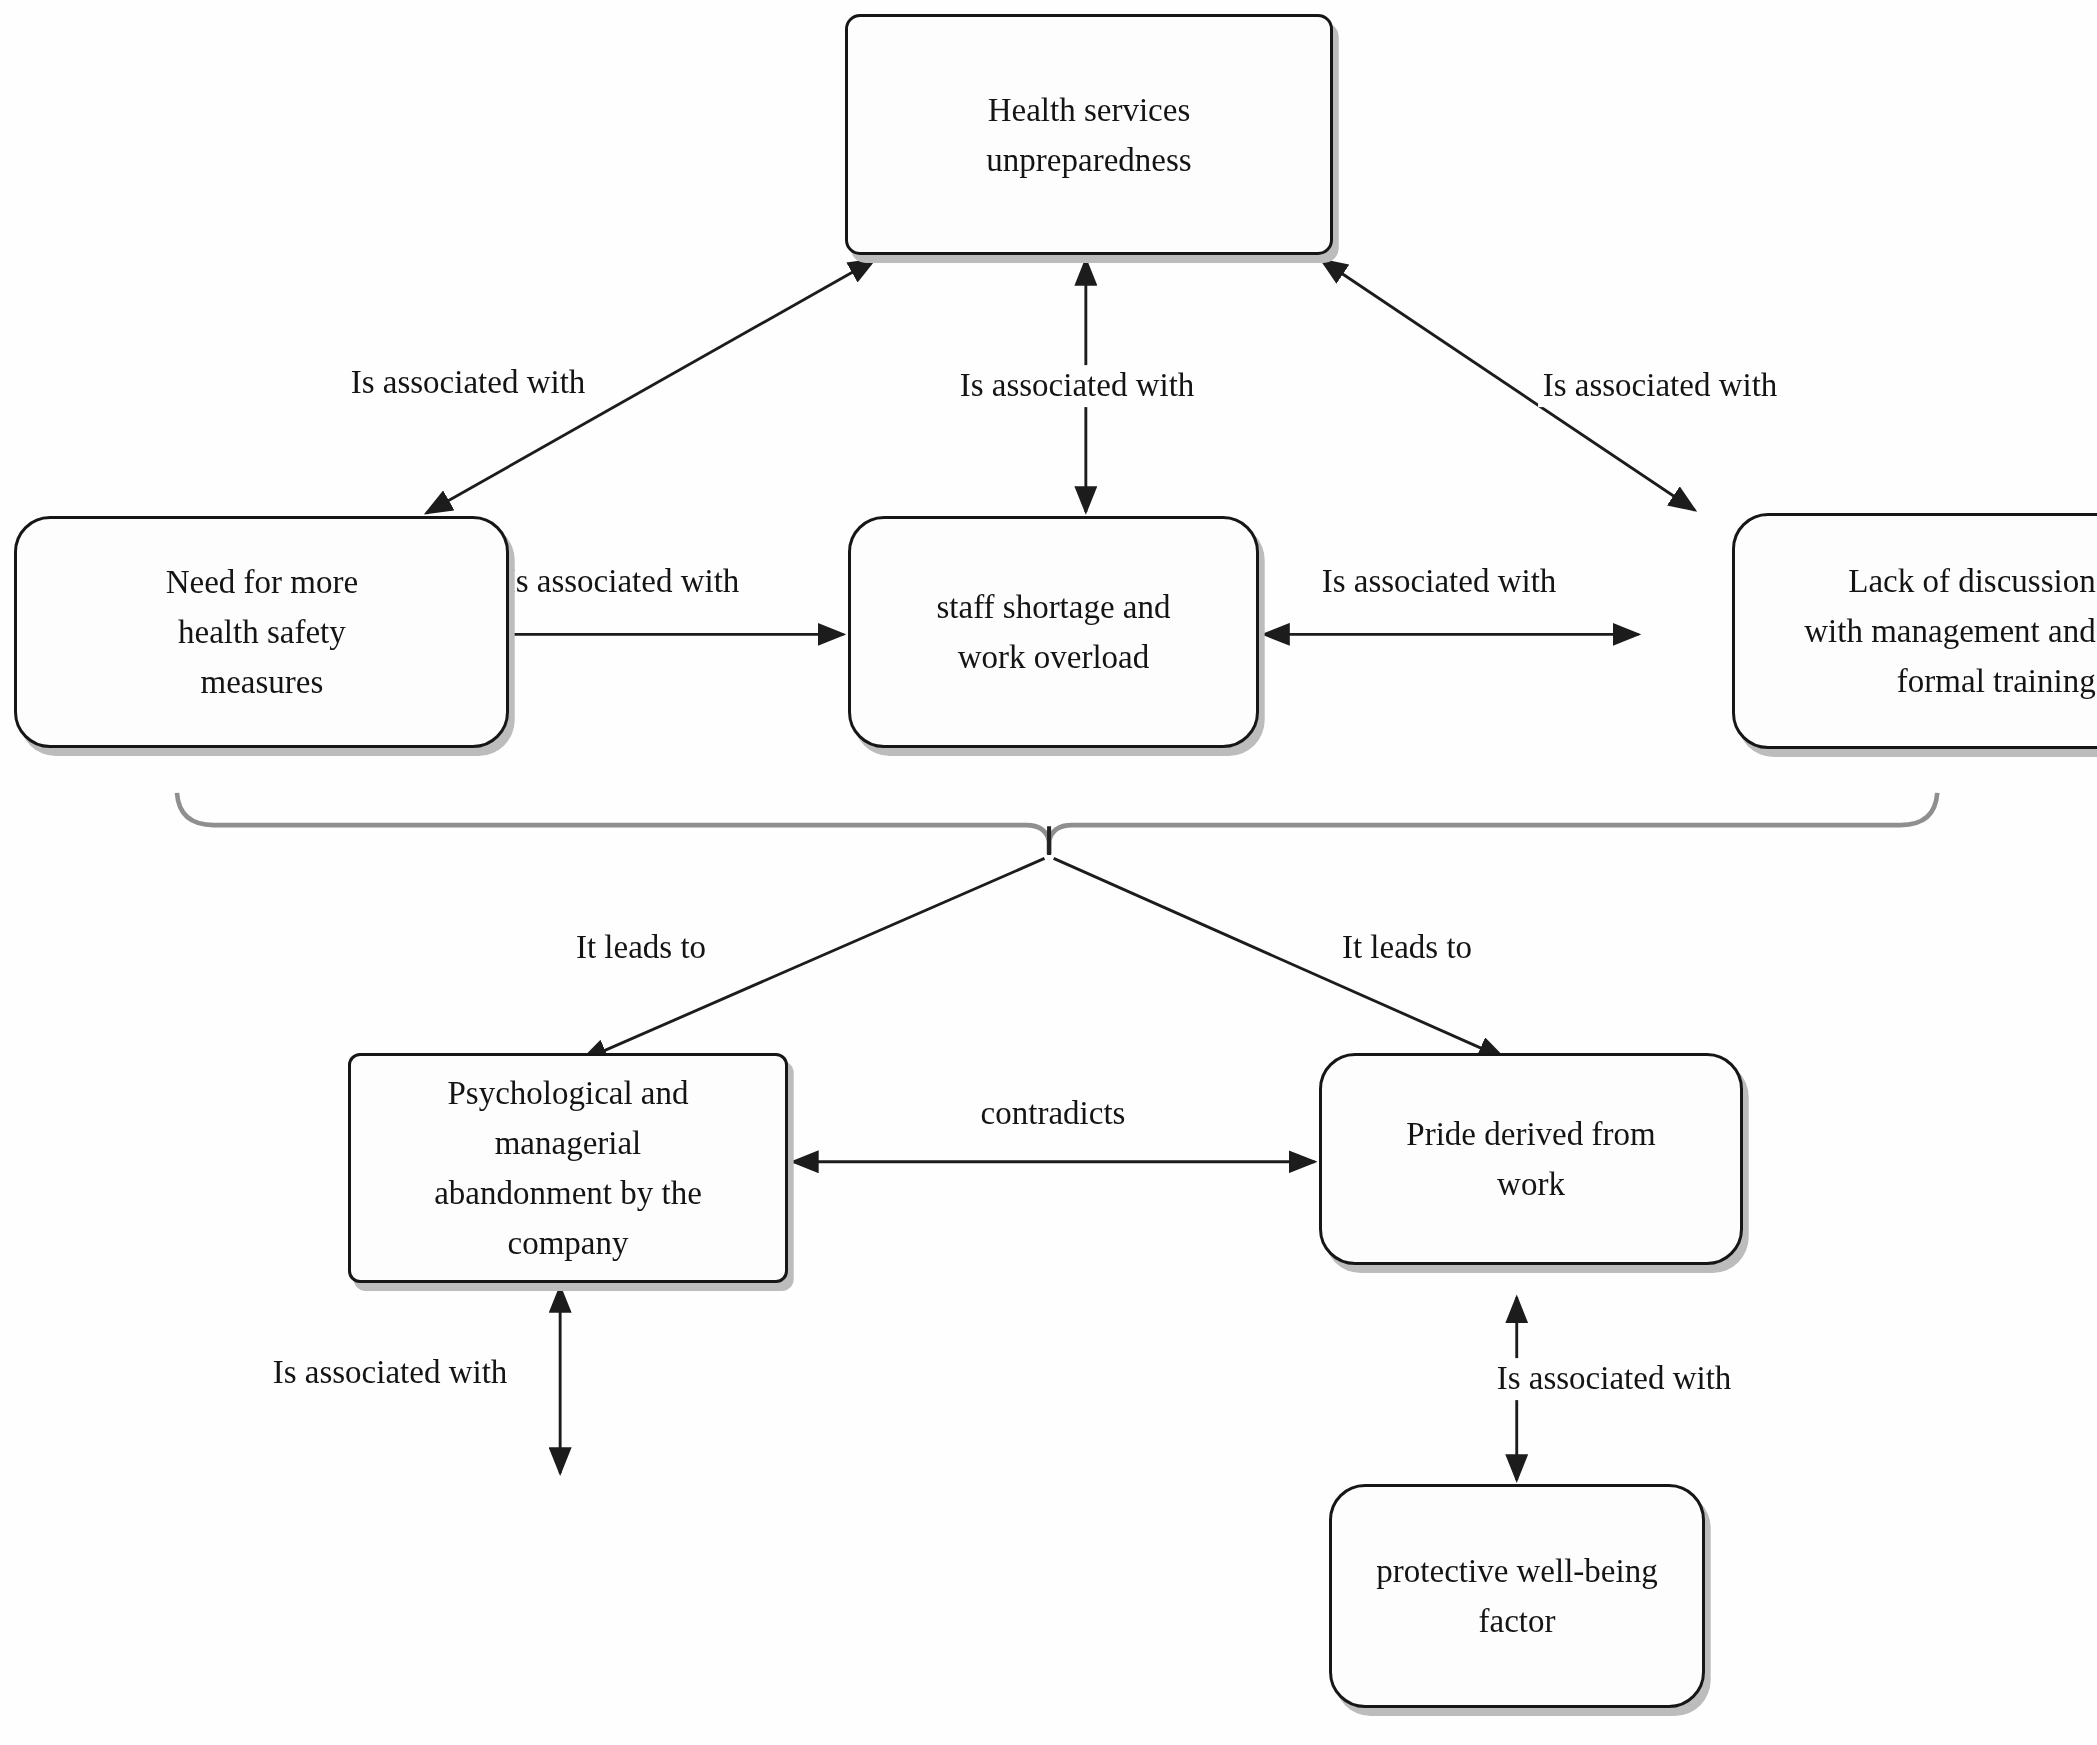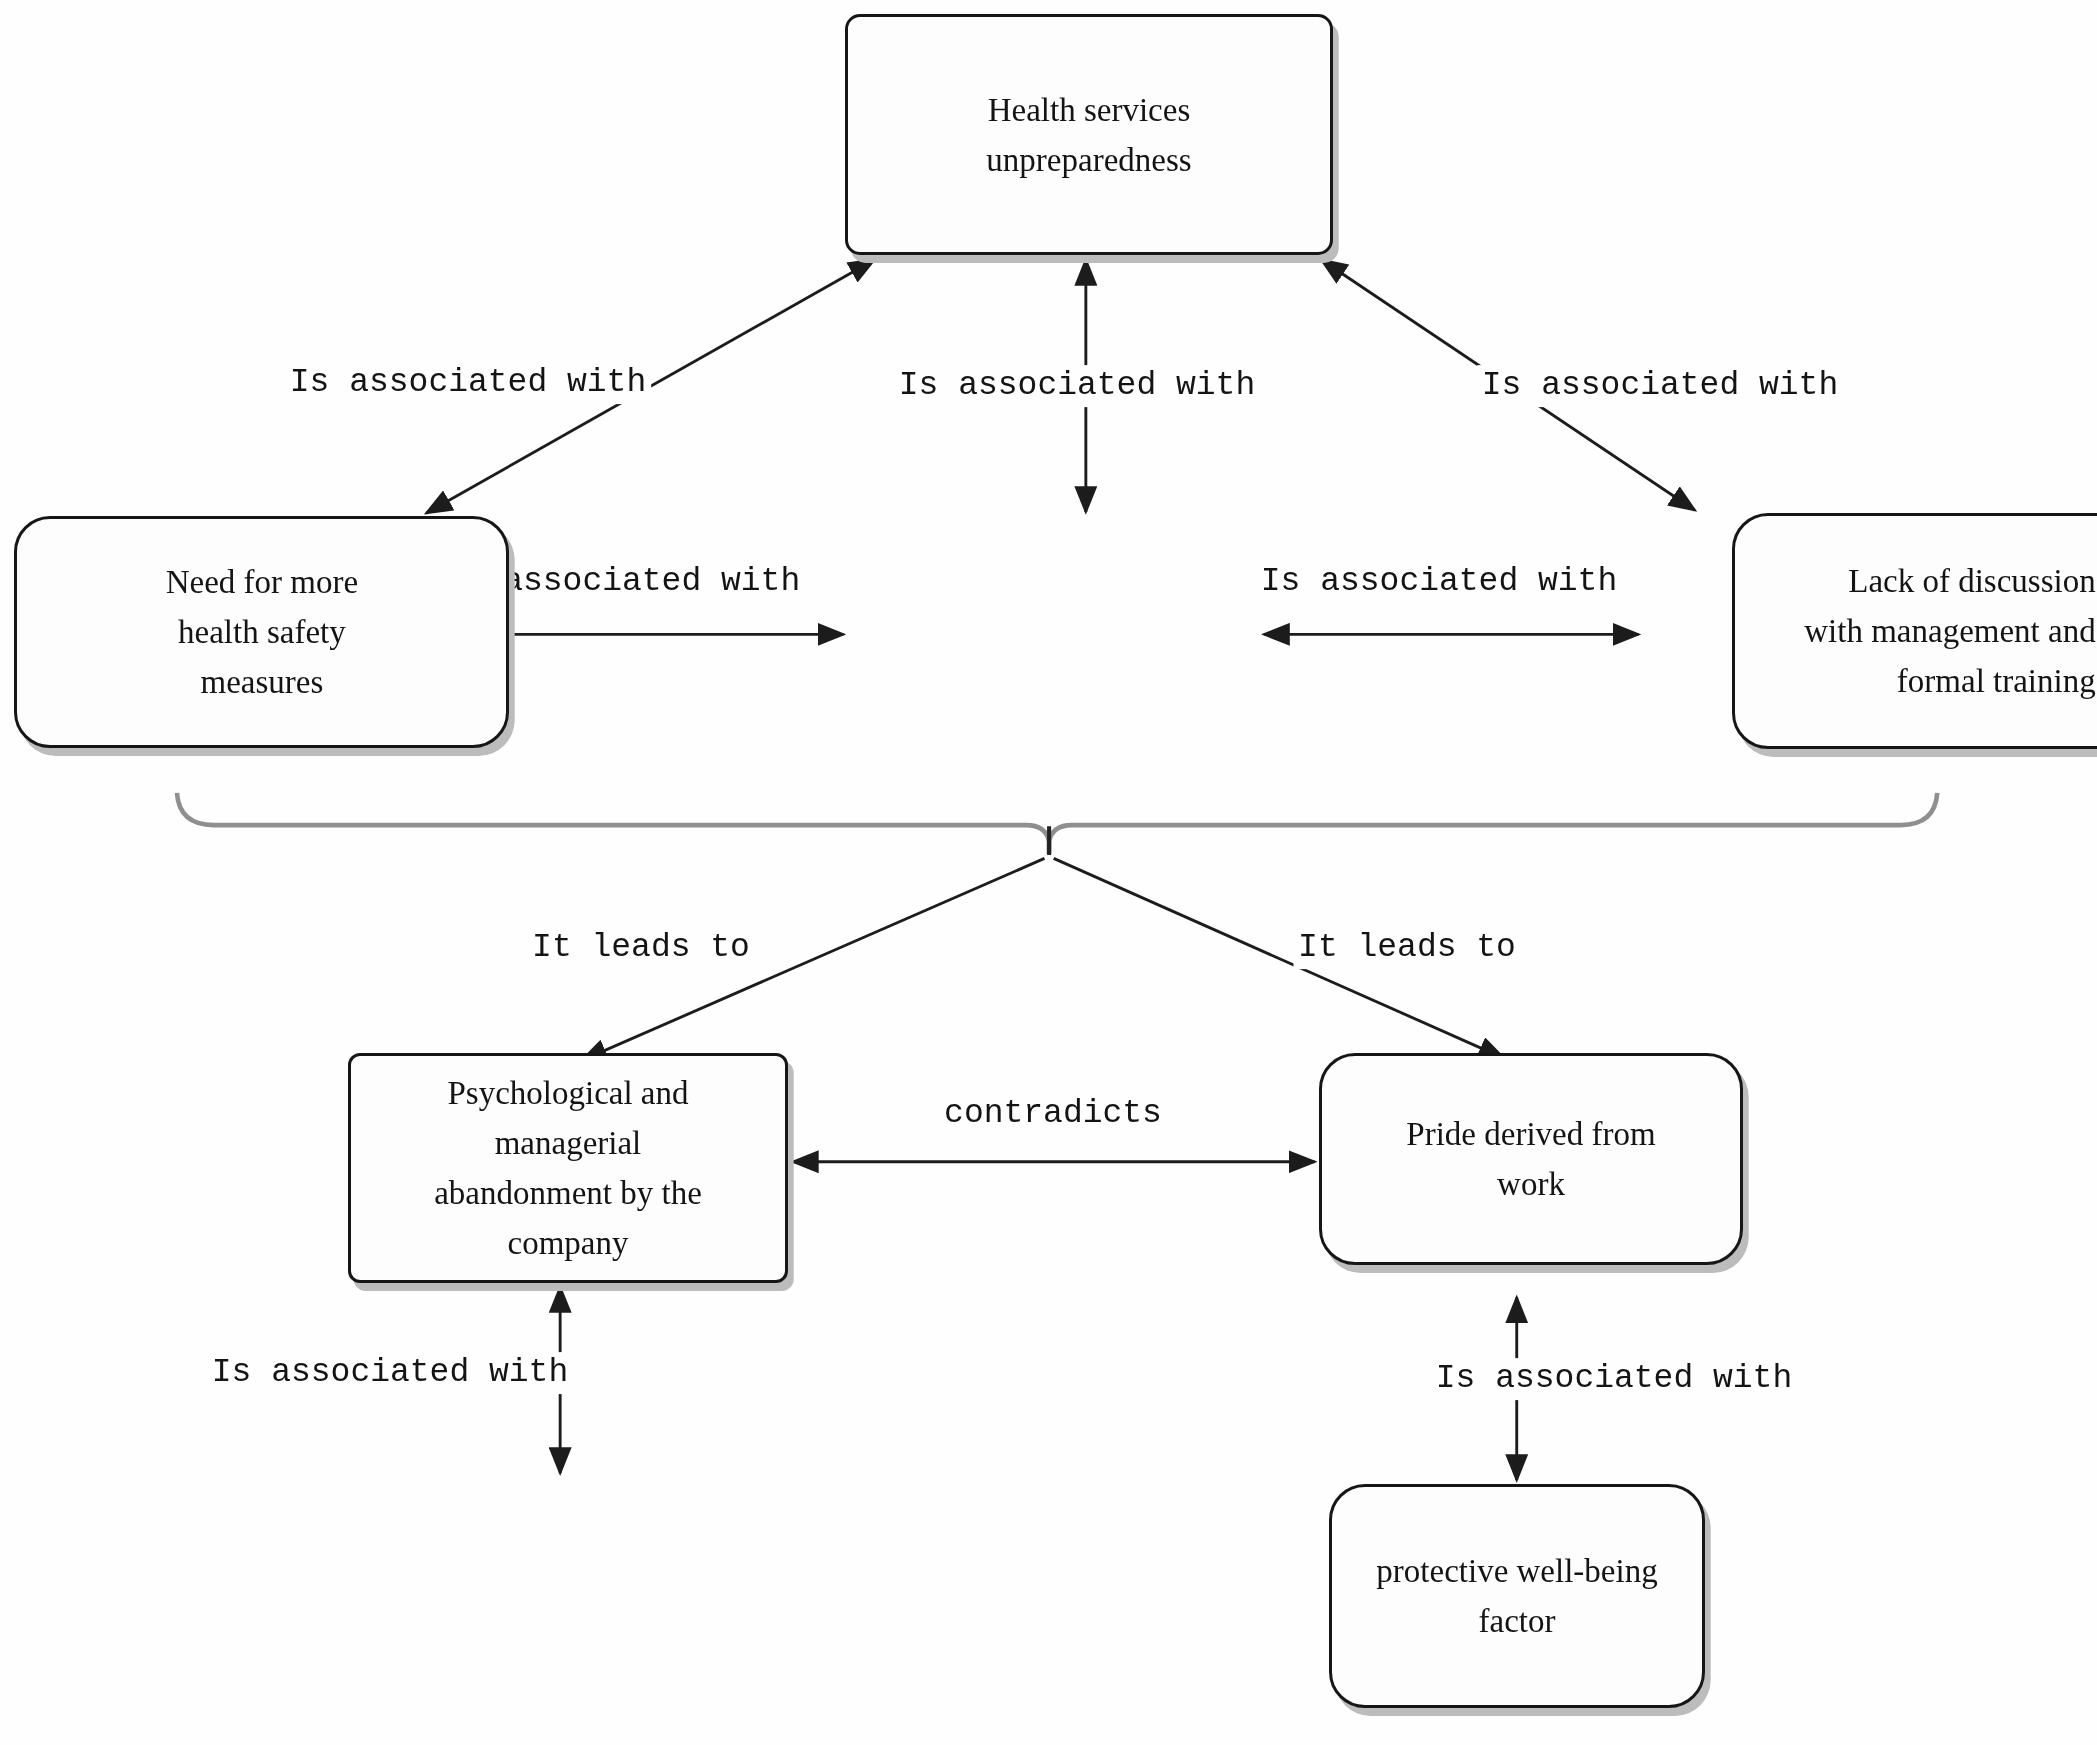--- a/index.html
+++ b/index.html
@@ -27,21 +27,20 @@
     box-sizing: border-box;
   }
   .edge-label {
     position: absolute;
     transform: translate(-50%, -50%);
     white-space: nowrap;
     font-size: 33px;
     background: #fefefe;
     padding: 1.1px 4.6px;
     line-height: 1.2;
-    font-family: Liberation Mono, monospace;
   }
 </style>
 </head>
 <body>
 
 <div class="canvas">
 
   <svg class="layer" width="2097" height="1745" viewBox="0 0 3650 3037">
     <defs>
       <marker id="ah-end" markerUnits="strokeWidth" markerWidth="10" markerHeight="8" viewBox="0 0 10 8" refX="9" refY="4" orient="auto">
@@ -81,20 +80,22 @@
   <div class="edge-label" style="left:1407px; top:948px;">It leads to</div>
   <div class="edge-label" style="left:1053px; top:1114px;">contradicts</div>
   <div class="edge-label" style="left:390px;  top:1373px;">Is associated with</div>
   <div class="edge-label" style="left:1614px; top:1379px;">Is associated with</div>
 
   <div class="node" style="left:845px; top:14.4px;   width:488px; height:241px;border-radius:15px;">Health services
 unpreparedness</div>
   <div class="node" style="left:14.4px;   top:516px;  width:495px; height:232px;">Need for more
 health safety
 measures</div>
+  <div class="node" style="left:848px; top:516px;  width:411px; height:232px;">staff shortage and
+work overload</div>
   <div class="node" style="left:1732px; top:513px;  width:436px; height:236px;text-align:right;">Lack of discussion
 with management and
 formal training</div>
   <div class="node" style="left:348px;  top:1053px; width:440px; height:230px;border-radius:12px;">Psychological and
 managerial
 abandonment by the
 company</div>
   <div class="node" style="left:1319px; top:1053px; width:424px; height:212px;">Pride derived from
 work</div>
   <div class="node" style="left:1329px; top:1484px; width:376px; height:224px;">protective well-being

